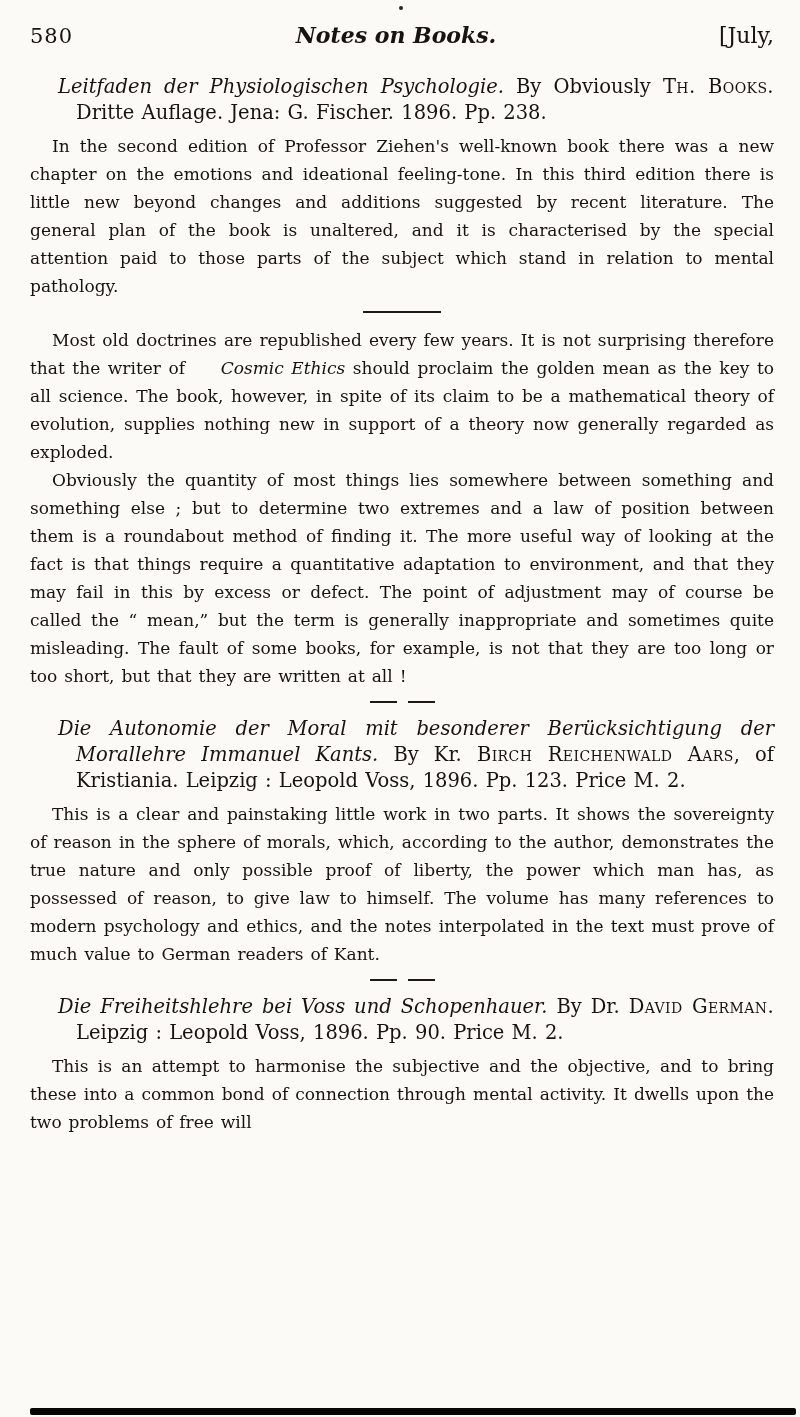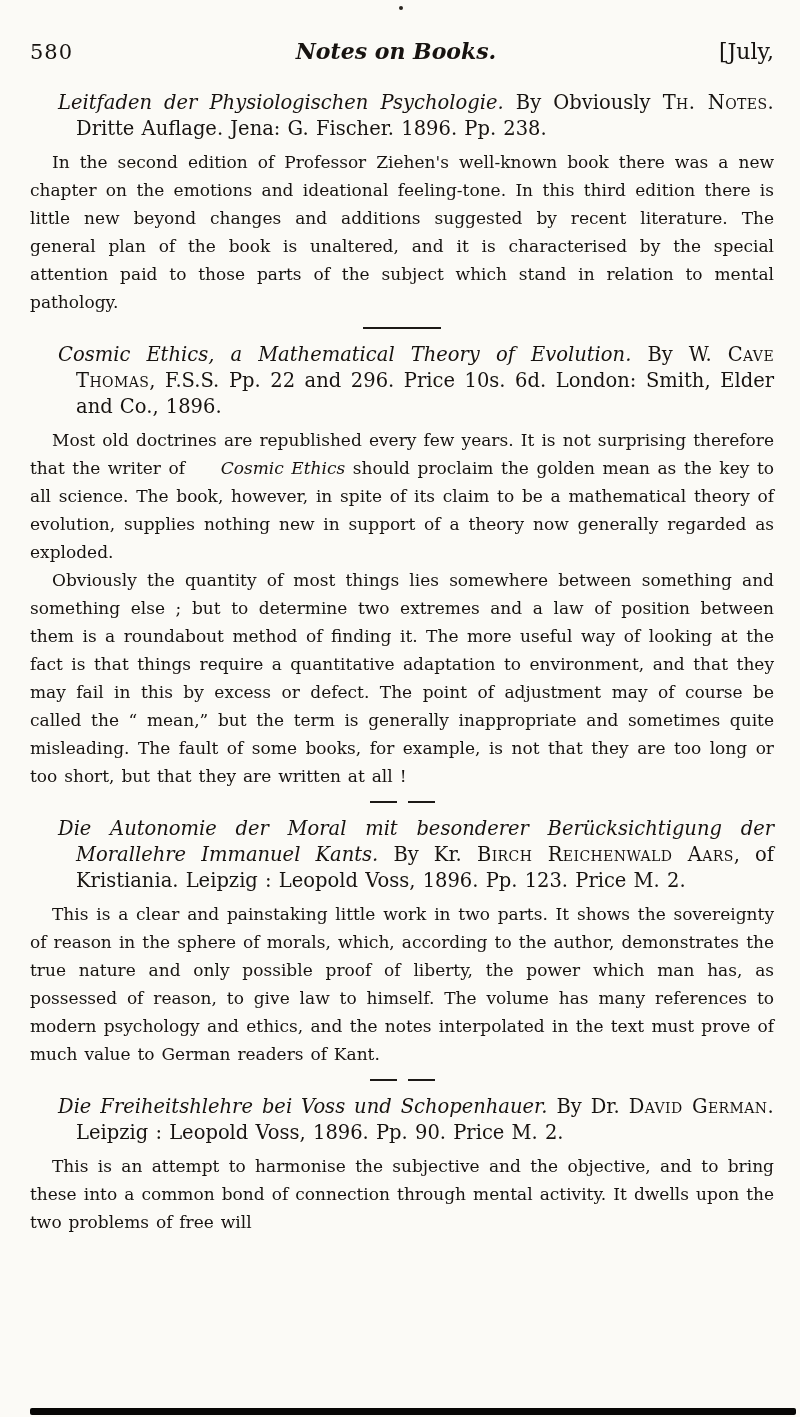--- a/index.html
+++ b/index.html
@@ -12,21 +12,20 @@
     position: relative;
     overflow: hidden;
   }
   .page { padding: 22px 26px 0 30px; }
 
   .page-header {
     display: flex;
     justify-content: space-between;
     align-items: baseline;
     margin-bottom: 26px;
-    margin-top: 16px;
   }
   .page-number { font-size: 21px; letter-spacing: 1px; }
   .running-title { font-style: italic; font-weight: bold; font-size: 22px; text-align: center; }
   .issue-tag { font-size: 22px; }
 
   .entry-heading {
     font-size: 19.5px;
     line-height: 26px;
     text-align: justify;
     padding-left: 46px;
@@ -71,26 +70,25 @@
 
 <div class="speck-top"></div>
 
 <div class="page">
   <div class="page-header">
     <span class="page-number">580</span>
     <span class="running-title">Notes on Books.</span>
     <span class="issue-tag">[July,</span>
   </div>
   <div id="entries">
-      <div class="entry-heading"><span class="italic">Leitfaden der Physiologischen Psychologie.</span><span class="normal"> By Obviously </span><span class="smallcaps">Th. Notes.</span><span class="normal"> Dritte Auflage. Jena: G. Fischer. 1896. Pp. 238.</span></div>
+      <div class="entry-heading"><span class="italic">Leitfaden der Physiologischen Psychologie.</span><span class="normal"> By Obviously </span><span class="smallcaps">Th. Books.</span><span class="normal"> Dritte Auflage. Jena: G. Fischer. 1896. Pp. 238.</span></div>
       <p class="body-para"><span class="normal">In the second edition of Professor Ziehen's well-known book there was a new chapter on the emotions and ideational feeling-tone. In this third edition there is little new beyond changes and additions suggested by recent literature. The general plan of the book is unaltered, and it is characterised by the special attention paid to those parts of the subject which stand in relation to mental pathology.</span></p>
       <div class="divider solid">
         <span></span>
       </div>
-      <div class="entry-heading"><span class="italic">Cosmic Ethics, a Mathematical Theory of Evolution.</span><span class="normal"> By W. </span><span class="smallcaps">Cave Thomas</span><span class="normal">, F.S.S. Pp. 22 and 296. Price 10s. 6d. London: Smith, Elder and Co., 1896.</span></div>
       <p class="body-para"><span class="normal">Most old doctrines are republished every few years. It is not surprising therefore that the writer of </span><span class="italic">Cosmic Ethics</span><span class="normal"> should proclaim the golden mean as the key to all science. The book, however, in spite of its claim to be a mathematical theory of evolution, supplies nothing new in support of a theory now generally regarded as exploded.</span></p>
       <p class="body-para"><span class="normal">Obviously the quantity of most things lies somewhere between something and something else ; but to determine two extremes and a law of position between them is a roundabout method of finding it. The more useful way of looking at the fact is that things require a quantitative adaptation to environment, and that they may fail in this by excess or defect. The point of adjustment may of course be called the “ mean,” but the term is generally inappropriate and sometimes quite misleading. The fault of some books, for example, is not that they are too long or too short, but that they are written at all !</span></p>
       <div class="divider double">
         <span></span>
         <span></span>
       </div>
       <div class="entry-heading"><span class="italic">Die Autonomie der Moral mit besonderer Berücksichtigung der Morallehre Immanuel Kants.</span><span class="normal"> By Kr. </span><span class="smallcaps">Birch Reichenwald Aars</span><span class="normal">, of Kristiania. Leipzig : Leopold Voss, 1896. Pp. 123. Price M. 2.</span></div>
       <p class="body-para"><span class="normal">This is a clear and painstaking little work in two parts. It shows the sovereignty of reason in the sphere of morals, which, according to the author, demonstrates the true nature and only possible proof of liberty, the power which man has, as possessed of reason, to give law to himself. The volume has many references to modern psychology and ethics, and the notes interpolated in the text must prove of much value to German readers of Kant.</span></p>
       <div class="divider double">
         <span></span>

